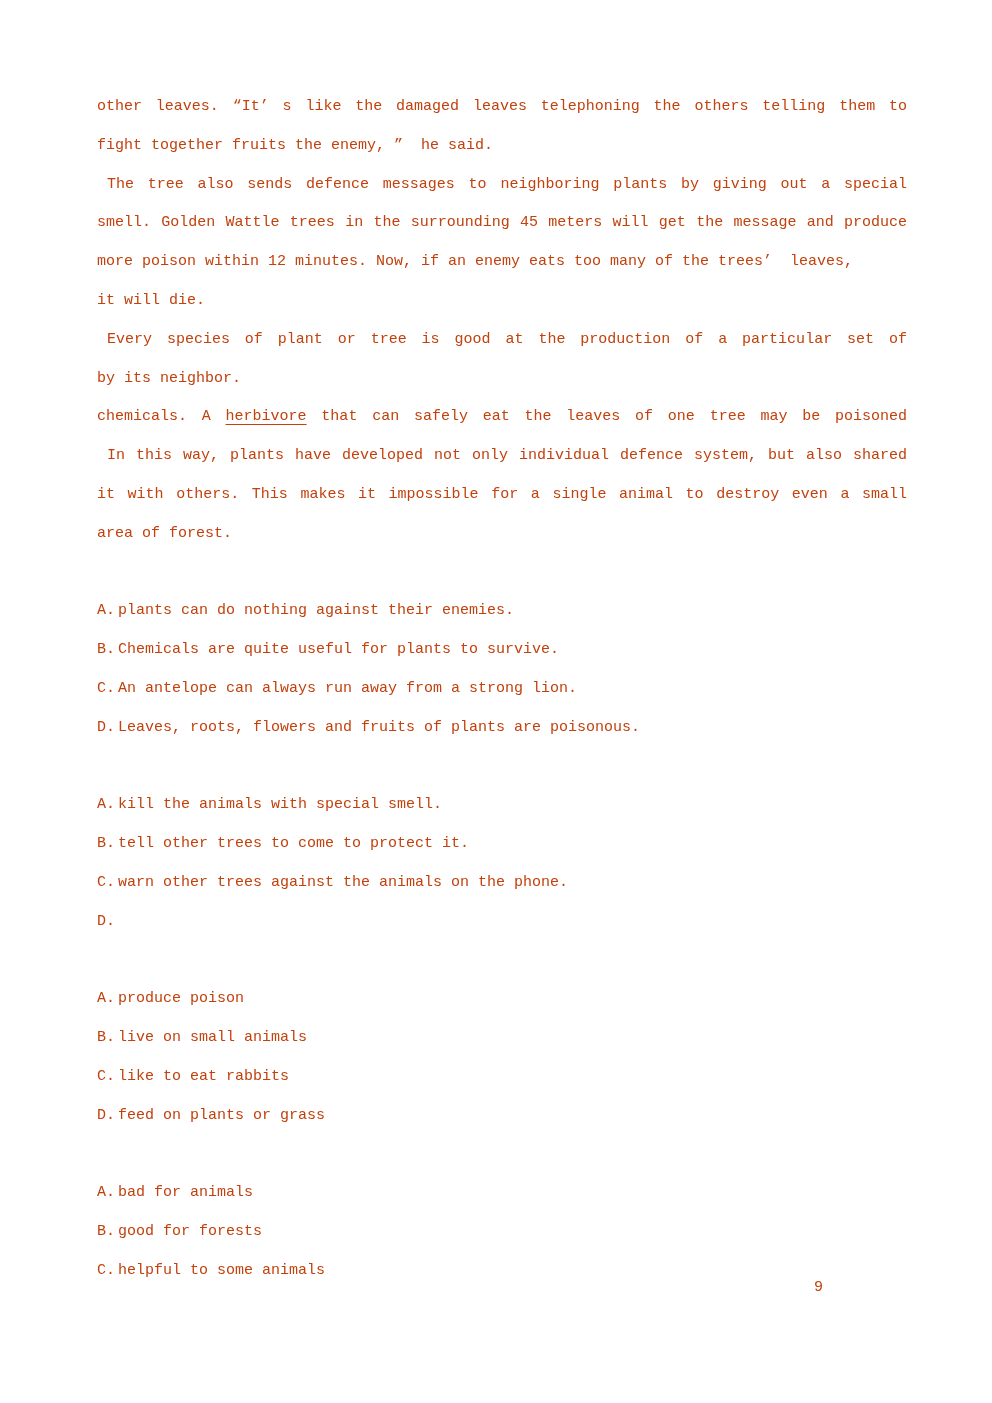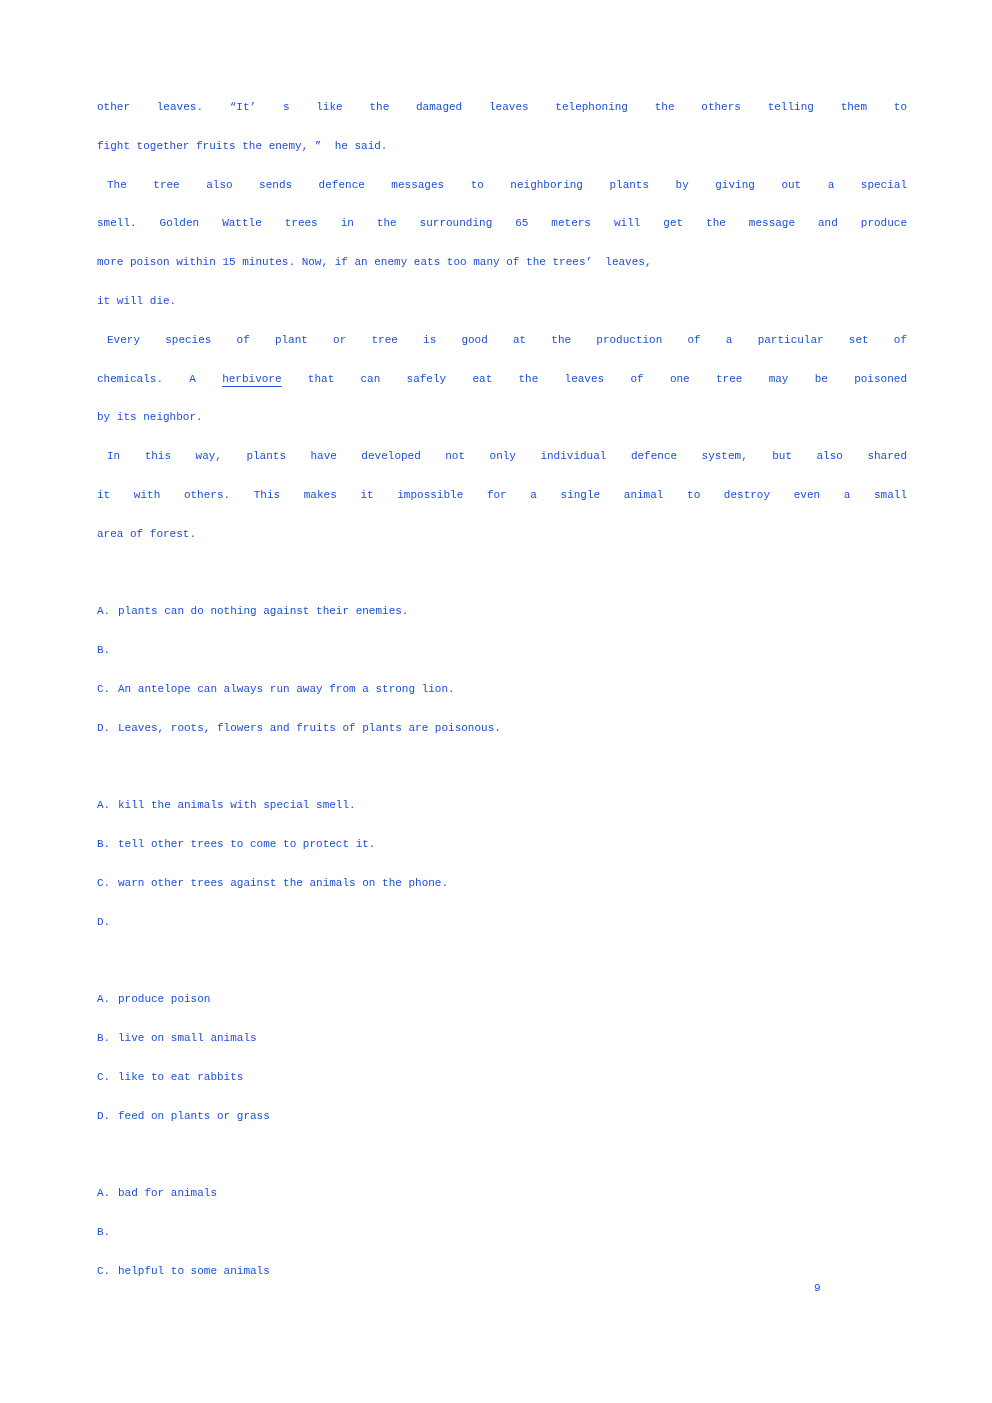--- a/index.html
+++ b/index.html
@@ -3,22 +3,22 @@
 <meta charset="utf-8">
 <style>
   html, body { margin: 0; padding: 0; }
   body { background: #ffffff; }
   .page {
     position: relative;
     width: 992px;
     height: 1403px;
     background: #ffffff;
     font-family: "Liberation Mono", "DejaVu Sans Mono", monospace;
-    font-size: 11px;
-    color: #1d4ed8;
+    font-size: 15px;
+    color: #c2410c;
     overflow: hidden;
   }
   .content {
     position: absolute;
     left: 97px;
     top: 88px;
     width: 810px;
   }
   .line {
     height: 38.8px;
@@ -46,42 +46,42 @@
 </style>
 </head>
 <body>
 
 <div class="page">
   <div class="content">
 
     <div class="line j">other leaves.  “It’ s like the damaged leaves telephoning the others telling them to</div>
     <div class="line">fight together fruits the enemy, ”  he said.</div>
     <div class="line j indent">The tree also sends defence messages to neighboring plants by giving out a special</div>
-    <div class="line j">smell. Golden Wattle trees in the surrounding 65 meters will get the message and produce</div>
-    <div class="line">more poison within 15 minutes. Now, if an enemy eats too many of the trees’  leaves,</div>
+    <div class="line j">smell. Golden Wattle trees in the surrounding 45 meters will get the message and produce</div>
+    <div class="line">more poison within 12 minutes. Now, if an enemy eats too many of the trees’  leaves,</div>
     <div class="line">it will die.</div>
     <div class="line j indent">Every species of plant or tree is good at the production of a particular set of</div>
+
+    <div class="line">by its neighbor.</div>
 
     <div class="line j">
       <span>chemicals. A </span><span class="uword">herbivore</span><span> that can safely eat the leaves of one tree may be poisoned</span>
     </div>
-
-    <div class="line">by its neighbor.</div>
     <div class="line j indent">In this way, plants have developed not only individual defence system, but also shared</div>
     <div class="line j">it with others. This makes it impossible for a single animal to destroy even a small</div>
     <div class="line">area of forest.</div>
 
     <div class="line q-line">
       
     </div>
     <div class="line opt">
       <span class="opt-letter">A.</span><span>plants can do nothing against their enemies.</span>
     </div>
     <div class="line opt">
-      <span class="opt-letter">B.</span>
+      <span class="opt-letter">B.</span><span>Chemicals are quite useful for plants to survive.</span>
     </div>
     <div class="line opt">
       <span class="opt-letter">C.</span><span>An antelope can always run away from a strong lion.</span>
     </div>
     <div class="line opt">
       <span class="opt-letter">D.</span><span>Leaves, roots, flowers and fruits of plants are poisonous.</span>
     </div>
 
     <div class="line q-line">
       
@@ -115,21 +115,21 @@
       <span class="opt-letter">D.</span><span>feed on plants or grass</span>
     </div>
 
     <div class="line q-line">
       
     </div>
     <div class="line opt">
       <span class="opt-letter">A.</span><span>bad for animals</span>
     </div>
     <div class="line opt">
-      <span class="opt-letter">B.</span>
+      <span class="opt-letter">B.</span><span>good for forests</span>
     </div>
     <div class="line opt">
       <span class="opt-letter">C.</span><span>helpful to some animals</span>
     </div>
 
   </div>
 
   <div class="page-num">9</div>
 </div>
 

